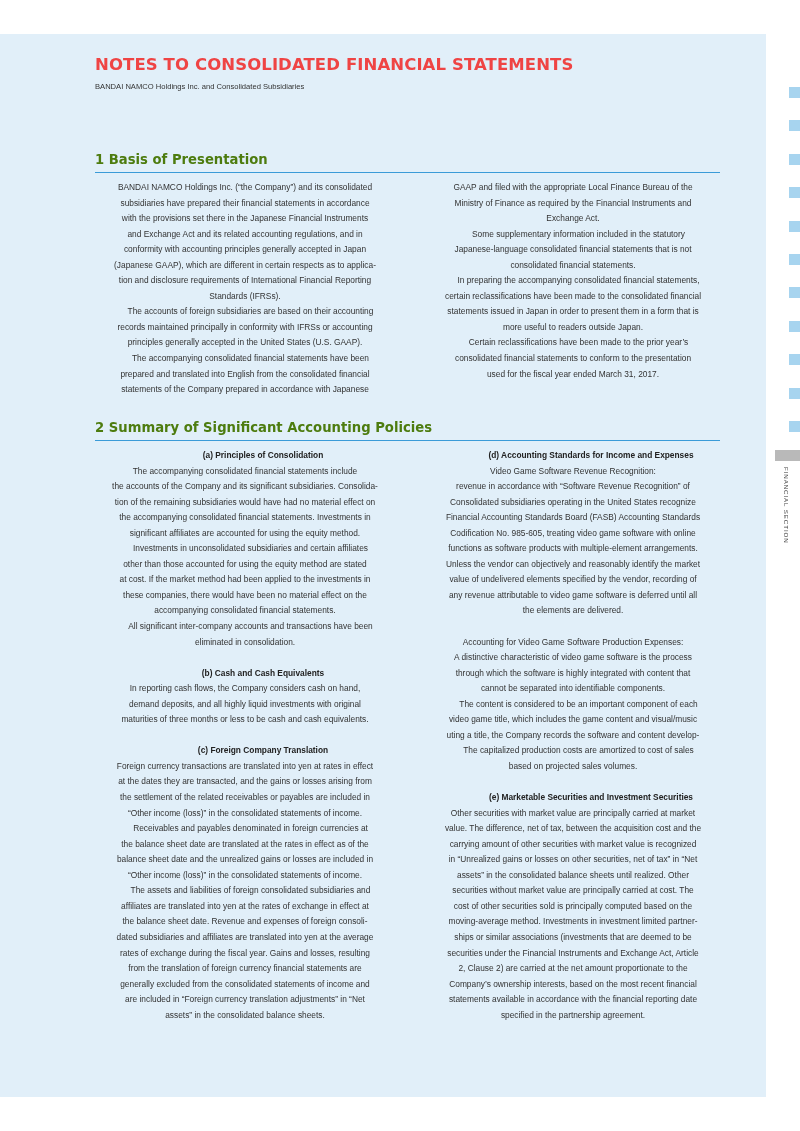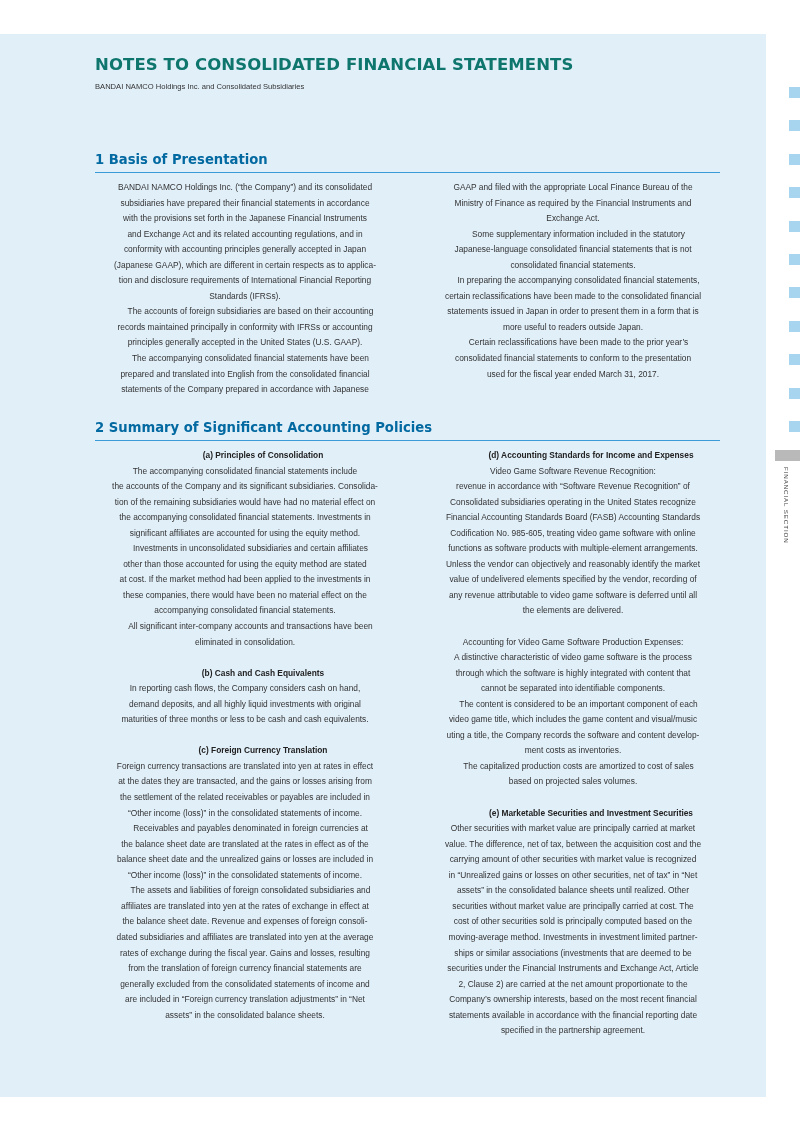--- a/index.html
+++ b/index.html
@@ -9,33 +9,33 @@
     font-family: "Liberation Sans", "DejaVu Sans", sans-serif;
     color: #3a3a3a;
   }
   .panel {
     position: absolute; left: 0; top: 34px; width: 766px; height: 1063px;
     background: #e1eff9;
   }
   .header-title {
     position: absolute; left: 95px; top: 55px;
     font-family: "DejaVu Sans", sans-serif; font-weight: bold;
-    font-size: 16.5px; letter-spacing: 0.1px; color: #0f766e; white-space: nowrap;
+    font-size: 16.5px; letter-spacing: 0.1px; color: #ef4444; white-space: nowrap;
   }
   .header-sub {
     position: absolute; left: 95px; top: 82px;
     font-size: 7.6px; color: #333; white-space: nowrap;
   }
   .sec-heading {
     position: absolute; left: 95px; width: 625px;
     border-bottom: 1.3px solid #3a9bd8; padding-bottom: 4px;
   }
   .sec-heading span {
     font-family: "DejaVu Sans", sans-serif; font-weight: bold;
-    font-size: 13.2px; color: #0369a1; white-space: nowrap;
+    font-size: 13.2px; color: #4d7c0f; white-space: nowrap;
   }
   .col {
     position: absolute; width: 300px;
     font-size: 8.35px; line-height: 15.55px; color: #333; text-align: center;
   }
   .col p { margin: 0; white-space: nowrap; }
   .col p.ind { text-indent: 11px; }
   .col .sub { font-weight: bold; color: #222; padding-left: 36px; }
   .col .gap { height: 15.55px; }
   .tabs { position: absolute; left: 789px; top: 87px; width: 11px; }
@@ -62,21 +62,21 @@
 <div class="header-title">NOTES TO CONSOLIDATED FINANCIAL STATEMENTS</div>
 <div class="header-sub">BANDAI NAMCO Holdings Inc. and Consolidated Subsidiaries</div>
 
 <div class="sec-heading" style="top:150px;">
   <span>1  Basis of Presentation</span>
 </div>
 
 <div class="col" style="left:95px; top:180px;">
   <p>BANDAI NAMCO Holdings Inc. (“the Company”) and its consolidated</p>
   <p>subsidiaries have prepared their financial statements in accordance</p>
-  <p>with the provisions set forth in the Japanese Financial Instruments</p>
+  <p>with the provisions set there in the Japanese Financial Instruments</p>
   <p>and Exchange Act and its related accounting regulations, and in</p>
   <p>conformity with accounting principles generally accepted in Japan</p>
   <p>(Japanese GAAP), which are different in certain respects as to applica-</p>
   <p>tion and disclosure requirements of International Financial Reporting</p>
   <p>Standards (IFRSs).</p>
   <p class="ind">The accounts of foreign subsidiaries are based on their accounting</p>
   <p>records maintained principally in conformity with IFRSs or accounting</p>
   <p>principles generally accepted in the United States (U.S. GAAP).</p>
   <p class="ind">The accompanying consolidated financial statements have been</p>
   <p>prepared and translated into English from the consolidated financial</p>
@@ -116,21 +116,21 @@
   <p>these companies, there would have been no material effect on the</p>
   <p>accompanying consolidated financial statements.</p>
   <p class="ind">All significant inter-company accounts and transactions have been</p>
   <p>eliminated in consolidation.</p>
   <div class="gap"></div>
   <p class="sub">(b) Cash and Cash Equivalents</p>
   <p>In reporting cash flows, the Company considers cash on hand,</p>
   <p>demand deposits, and all highly liquid investments with original</p>
   <p>maturities of three months or less to be cash and cash equivalents.</p>
   <div class="gap"></div>
-  <p class="sub">(c) Foreign Currency Translation</p>
+  <p class="sub">(c) Foreign Company Translation</p>
   <p>Foreign currency transactions are translated into yen at rates in effect</p>
   <p>at the dates they are transacted, and the gains or losses arising from</p>
   <p>the settlement of the related receivables or payables are included in</p>
   <p>“Other income (loss)” in the consolidated statements of income.</p>
   <p class="ind">Receivables and payables denominated in foreign currencies at</p>
   <p>the balance sheet date are translated at the rates in effect as of the</p>
   <p>balance sheet date and the unrealized gains or losses are included in</p>
   <p>“Other income (loss)” in the consolidated statements of income.</p>
   <p class="ind">The assets and liabilities of foreign consolidated subsidiaries and</p>
   <p>affiliates are translated into yen at the rates of exchange in effect at</p>
@@ -156,21 +156,20 @@
   <p>any revenue attributable to video game software is deferred until all</p>
   <p>the elements are delivered.</p>
   <div class="gap"></div>
   <p>Accounting for Video Game Software Production Expenses:</p>
   <p>A distinctive characteristic of video game software is the process</p>
   <p>through which the software is highly integrated with content that</p>
   <p>cannot be separated into identifiable components.</p>
   <p class="ind">The content is considered to be an important component of each</p>
   <p>video game title, which includes the game content and visual/music</p>
   <p>uting a title, the Company records the software and content develop-</p>
-  <p>ment costs as inventories.</p>
   <p class="ind">The capitalized production costs are amortized to cost of sales</p>
   <p>based on projected sales volumes.</p>
   <div class="gap"></div>
   <p class="sub">(e) Marketable Securities and Investment Securities</p>
   <p>Other securities with market value are principally carried at market</p>
   <p>value. The difference, net of tax, between the acquisition cost and the</p>
   <p>carrying amount of other securities with market value is recognized</p>
   <p>in “Unrealized gains or losses on other securities, net of tax” in “Net</p>
   <p>assets” in the consolidated balance sheets until realized. Other</p>
   <p>securities without market value are principally carried at cost. The</p>

